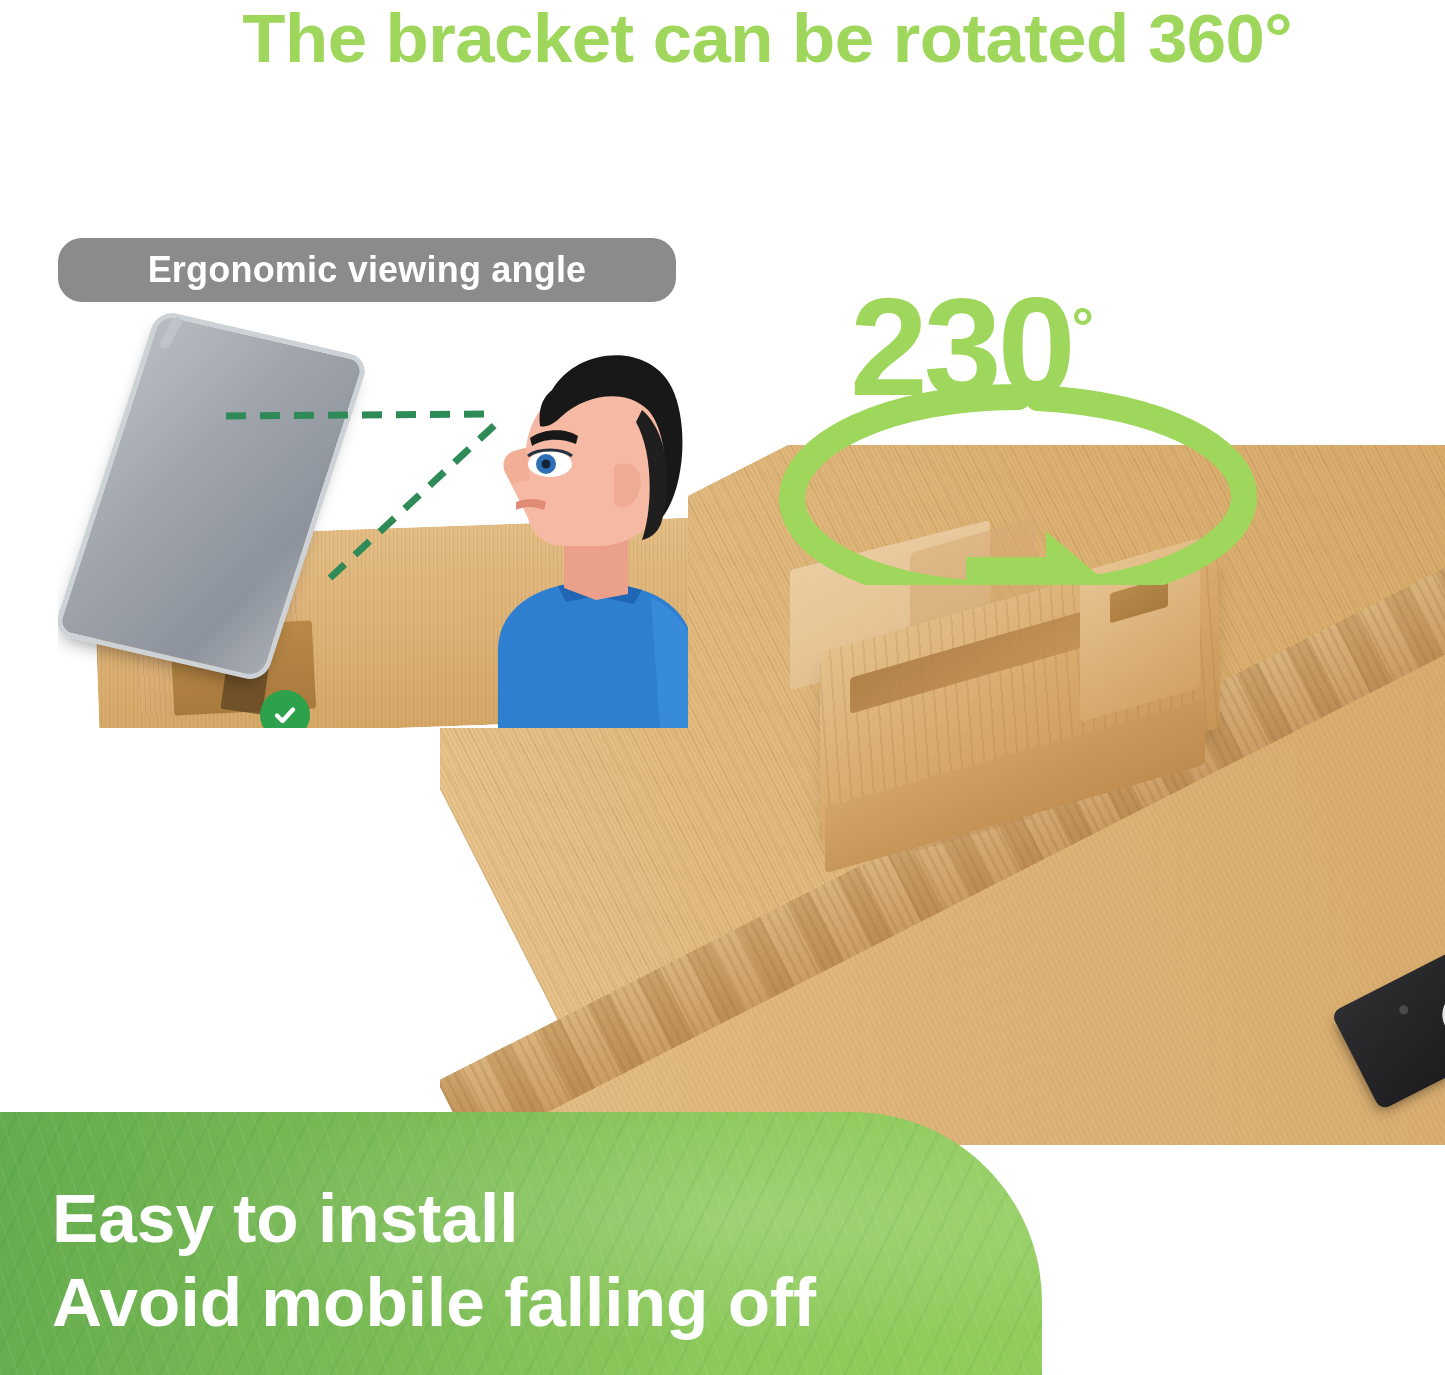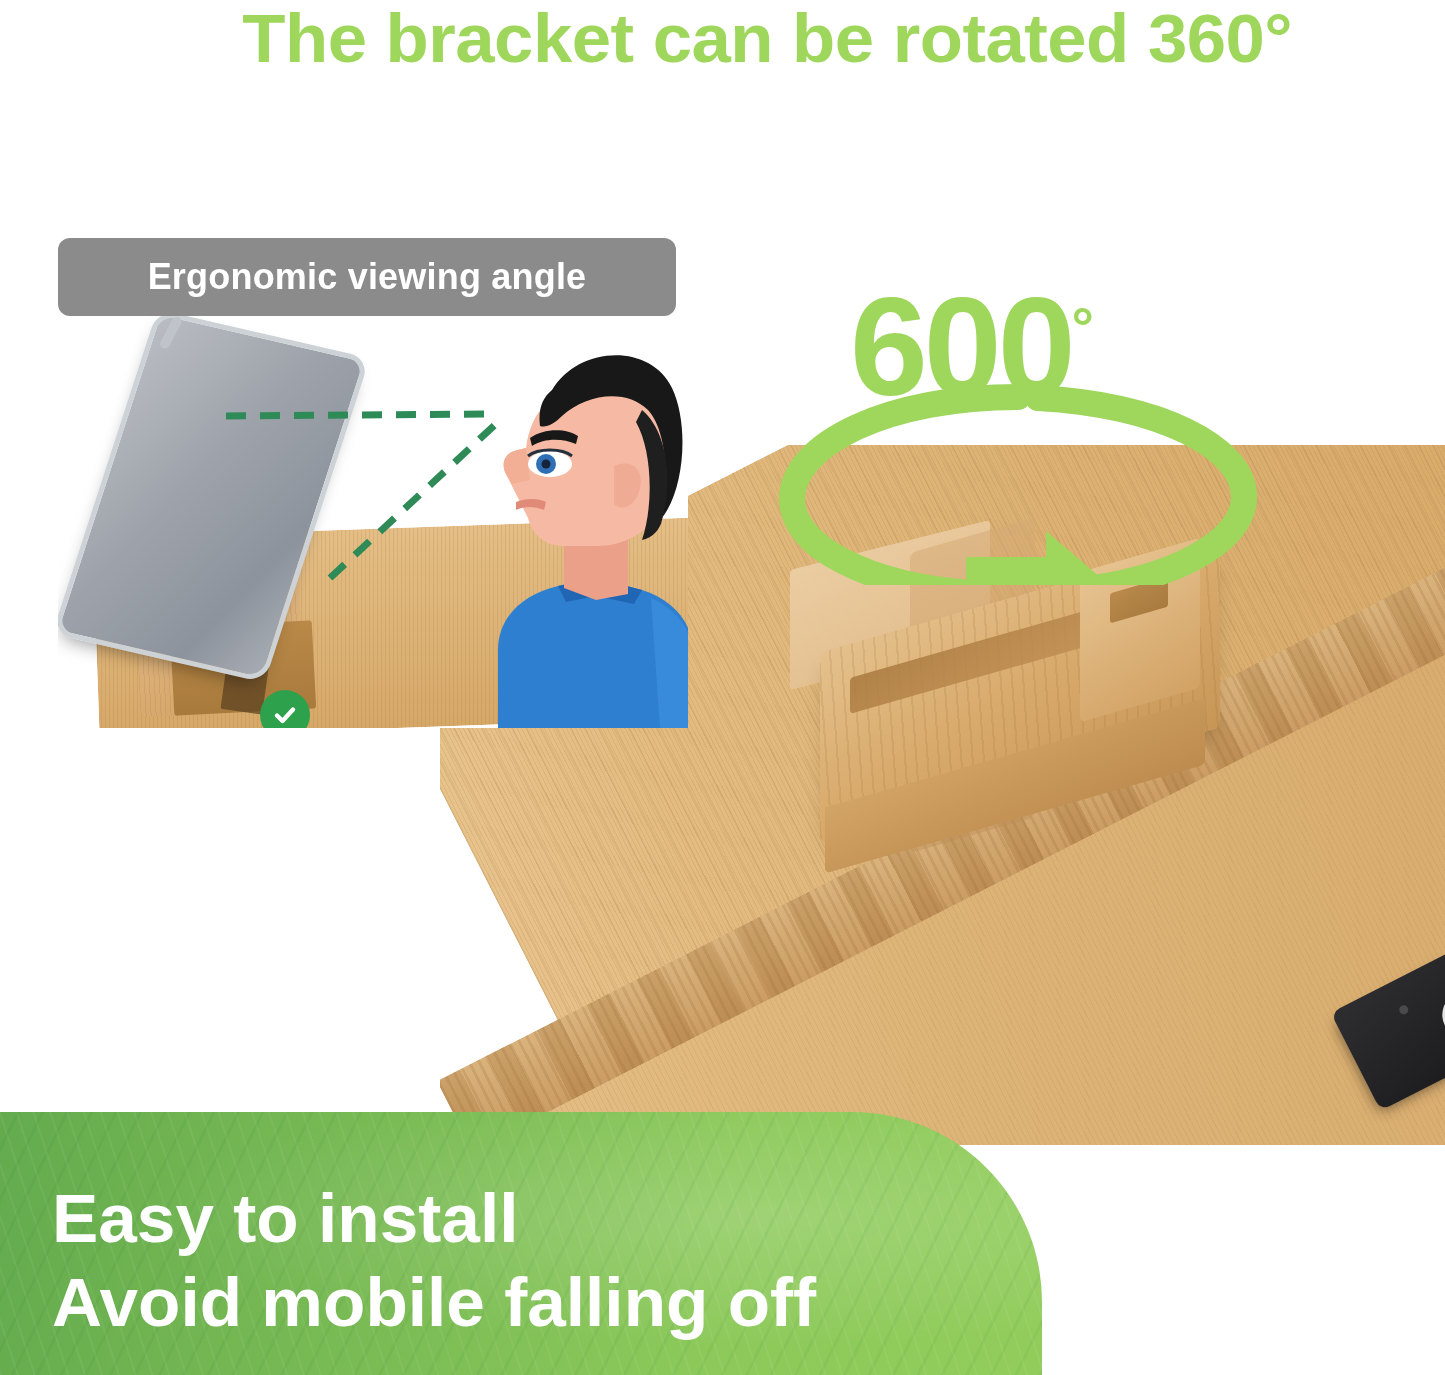--- a/index.html
+++ b/index.html
@@ -158,23 +158,23 @@
   .inset{
     position:absolute;
     left:58px; top:238px;
     width:630px; height:490px;
     background:#ffffff;
     overflow:hidden;
   }
   .inset-banner{
     position:absolute;
     left:0; top:0;
-    width:618px; height:78px;
+    width:618px; height:64px;
     background:#8b8b8b;
-    border-radius:12px;
+    border-radius:24px;
     display:flex; align-items:center; justify-content:center;
   }
   .inset-banner span{
     color:#ffffff;
     font-size:36px;
     font-weight:bold;
     letter-spacing:.2px;
   }
   
   .inset-wood{
@@ -337,21 +337,21 @@
   <div class="rot360">
     <svg width="500" height="300" viewBox="0 0 500 300">
       <path d="M 248 112
                C 120 112, 22 158, 22 214
                C 22 262, 98 300, 200 308" fill="none" stroke="#9ED75B" stroke-width="26" stroke-linecap="round"></path>
       <path d="M 300 306
                C 400 296, 474 258, 474 212
                C 474 162, 390 120, 268 113" fill="none" stroke="#9ED75B" stroke-width="26" stroke-linecap="round"></path>
       <path d="M 196 272 L 276 272 L 276 246 L 330 292 L 276 338 L 276 312 L 196 312 Z" fill="#9ED75B"></path>
     </svg>
-    <div class="deg360-text"><span>600</span><sup>°</sup></div>
+    <div class="deg360-text"><span>230</span><sup>°</sup></div>
   </div>
 
   <div class="inset">
 
     <div class="inset-wood"></div>
     <div class="inset-stand"></div>
     <div class="inset-slot"></div>
     <div class="inset-slot-dark"></div>
 
     <div class="phone">

